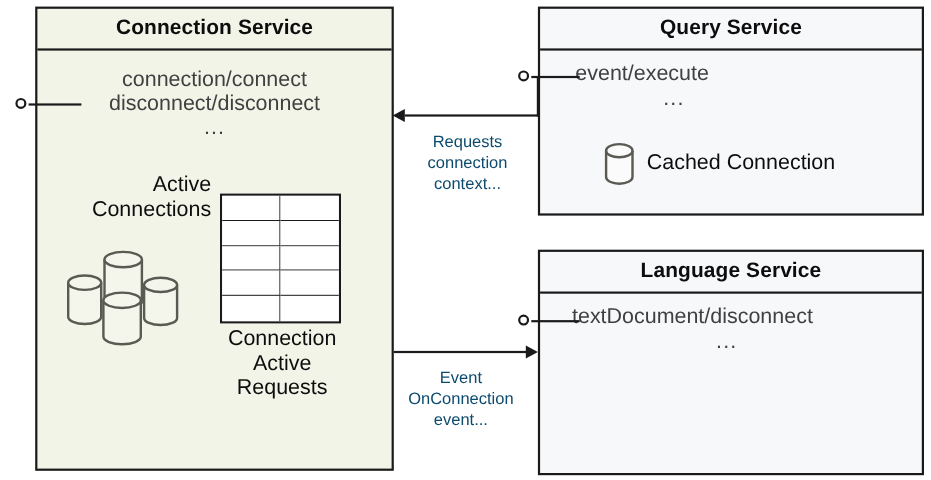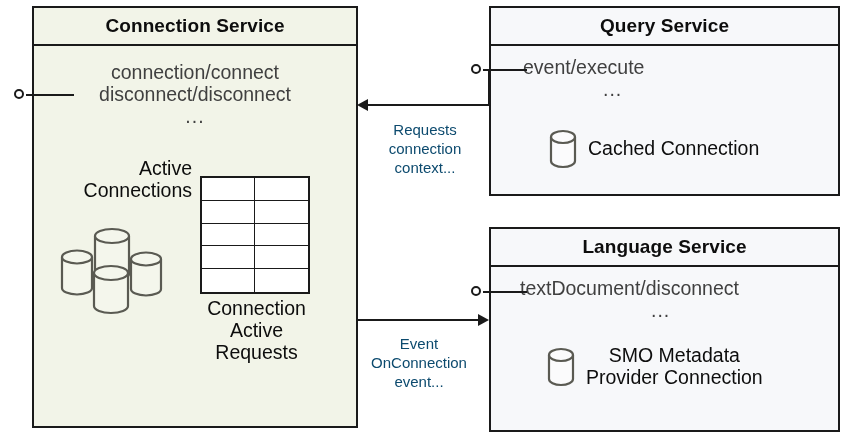--- a/index.html
+++ b/index.html
@@ -242,30 +242,20 @@
 
   <div class="svc-box" style="left:489px; top:227px; width:351px; height:205px;">
     <div class="svc-header">Language Service</div>
     <div class="svc-body" style="height:159px;">
 
       <div class="api-list" style="padding-top:10px;">
         <div class="api-line" style="text-align:left; padding-left:29px;">textDocument/disconnect</div>
         <div class="ellipsis" style="text-align:left; padding-left:160px;">...</div>
       </div>
 
-      <div class="db-row" style="left:54px; top:78px;">
-        <svg class="icon-svg" width="32" height="42" viewBox="0 0 32 42" fill="#f7f8fa" stroke="#5a5a52" stroke-width="2.2">
-          <path d="M4,9 L4,33 A12,6 0 0 0 28,33 L28,9" fill="#fbfbfc"></path>
-          <ellipse cx="16" cy="9" rx="12" ry="6" fill="#fbfbfc"></ellipse>
-        </svg>
-        <div class="db-text">
-          <div>SMO Metadata</div>
-          <div>Provider Connection</div>
-        </div>
-      </div>
 
     </div>
   </div>
 
   <div class="lollipop" style="left:471px; top:292px;">
     <div class="lolli-stem" style="width:44px;"></div>
     <div class="lolli-ball"></div>
   </div>
 
   <div>

